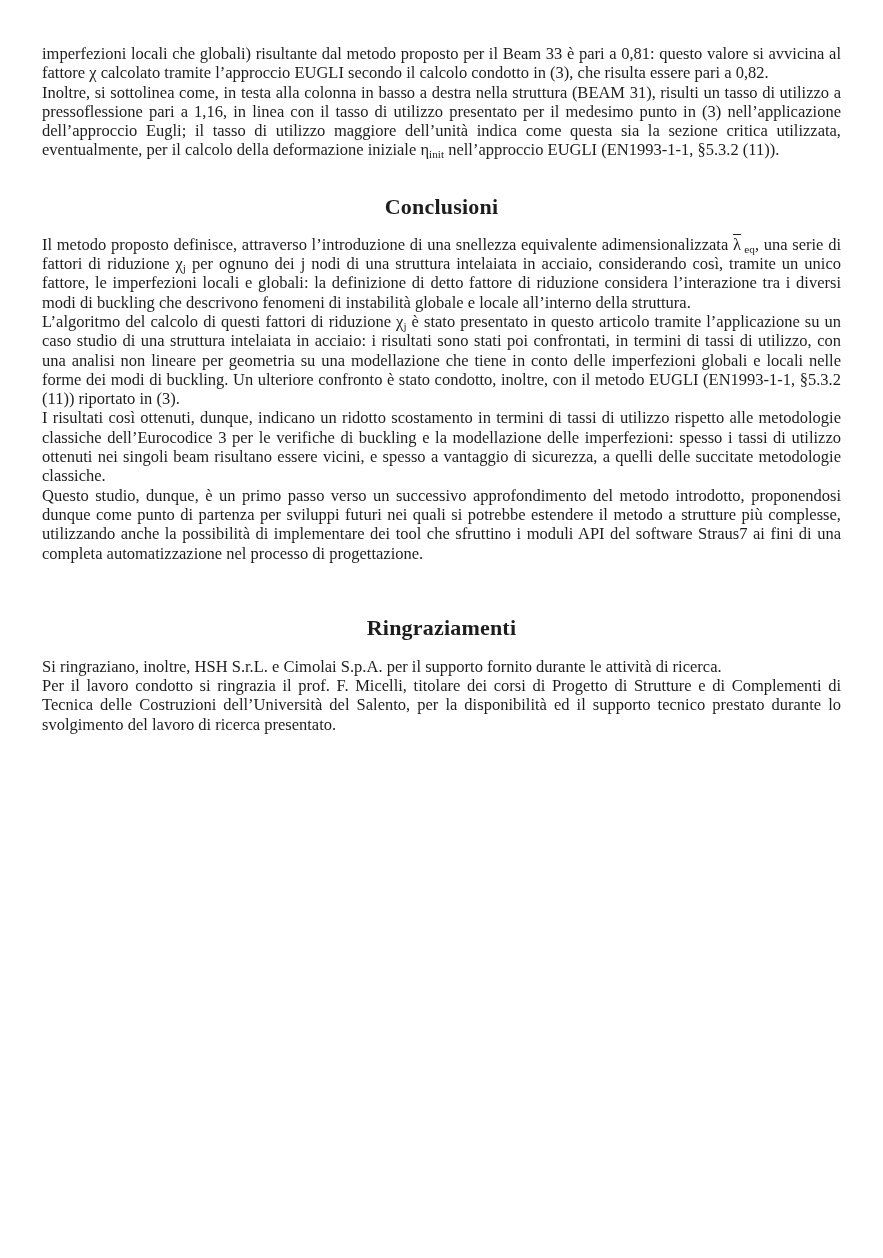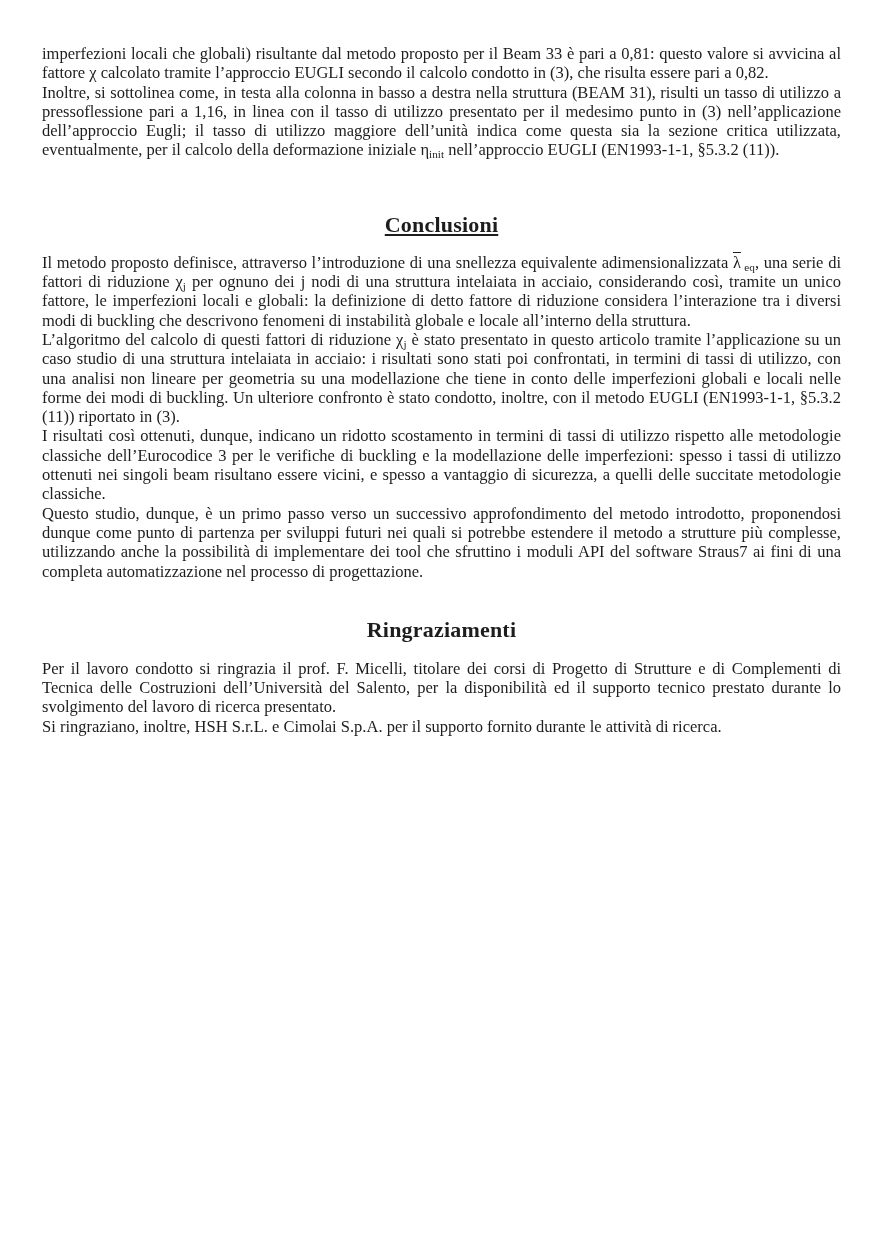--- a/index.html
+++ b/index.html
@@ -24,26 +24,25 @@
     text-align: justify;
   }
   .section-heading {
     font-size: 22px;
     line-height: 26px;
     font-weight: bold;
     text-align: center;
     letter-spacing: 0.2px;
   }
   .section--conclusioni .section-heading {
-    margin-top: 52px;
+    margin-top: 34px;
     margin-bottom: 15px;
-    text-decoration: underline;
   }
   .section--ringraziamenti .section-heading {
-    margin-top: 36px;
+    margin-top: 52px;
     margin-bottom: 16px;
   }
   .it { }
   .overbar { text-decoration: overline; }
   sub {
     font-size: 0.68em;
     line-height: 0;
     vertical-align: -0.25em;
   }
 </style>
@@ -65,18 +64,18 @@
         <p><span>Il metodo proposto definisce, attraverso l’introduzione di una snellezza equivalente adimensionalizzata </span><span class="overbar">λ</span><sub> eq</sub><span>, una serie di fattori di riduzione χ</span><sub>j</sub><span> per ognuno dei </span><span class="it">j nodi</span><span> di una struttura intelaiata in acciaio, considerando così, tramite un unico fattore, le imperfezioni locali e globali: la definizione di detto fattore di riduzione considera l’</span><span class="it">interazione</span><span> tra i diversi </span><span class="it">modi di buckling</span><span> che descrivono fenomeni di instabilità globale e locale all’interno della struttura.</span></p>
         <p><span>L’algoritmo del calcolo di questi fattori di riduzione χ</span><sub>j</sub><span> è stato presentato in questo articolo tramite l’applicazione su un caso studio di una struttura intelaiata in acciaio: i risultati sono stati poi confrontati, in termini di tassi di utilizzo, con una analisi non lineare per geometria su una modellazione che tiene in conto delle imperfezioni globali e locali nelle forme dei modi di buckling. Un ulteriore confronto è stato condotto, inoltre, con il metodo EUGLI (EN1993-1-1, §5.3.2 (11)) riportato in (3).</span></p>
         <p><span>I risultati così ottenuti, dunque, indicano un ridotto scostamento in termini di tassi di utilizzo rispetto alle metodologie classiche dell’Eurocodice 3 per le verifiche di buckling e la modellazione delle imperfezioni: spesso i tassi di utilizzo ottenuti nei singoli beam risultano essere vicini, e spesso a vantaggio di sicurezza, a quelli delle succitate metodologie classiche.</span></p>
         <p><span>Questo studio, dunque, è un primo passo verso un successivo approfondimento del metodo introdotto, proponendosi dunque come punto di partenza per sviluppi futuri nei quali si potrebbe estendere il metodo a strutture più complesse, utilizzando anche la possibilità di implementare dei tool che sfruttino i moduli API del software Straus7 ai fini di una completa automatizzazione nel processo di progettazione.</span></p>
       </div>
   </section>
 
   <section class="section section--ringraziamenti">
     <h1 class="section-heading">Ringraziamenti</h1>
     <div class="par-group">
+        <p><span>Si ringraziano, inoltre, </span><span class="it">HSH S.r.L.</span><span> e </span><span class="it">Cimolai S.p.A.</span><span> per il supporto fornito durante le attività di ricerca.</span></p>
         <p><span>Per il lavoro condotto si ringrazia il prof. F. Micelli, titolare dei corsi di Progetto di Strutture e di Complementi di Tecnica delle Costruzioni dell’</span><span class="it">Università del Salento</span><span>, per la disponibilità ed il supporto tecnico prestato durante lo svolgimento del lavoro di ricerca presentato.</span></p>
-        <p><span>Si ringraziano, inoltre, </span><span class="it">HSH S.r.L.</span><span> e </span><span class="it">Cimolai S.p.A.</span><span> per il supporto fornito durante le attività di ricerca.</span></p>
       </div>
   </section>
 
 </div>
 
 </body></html>

